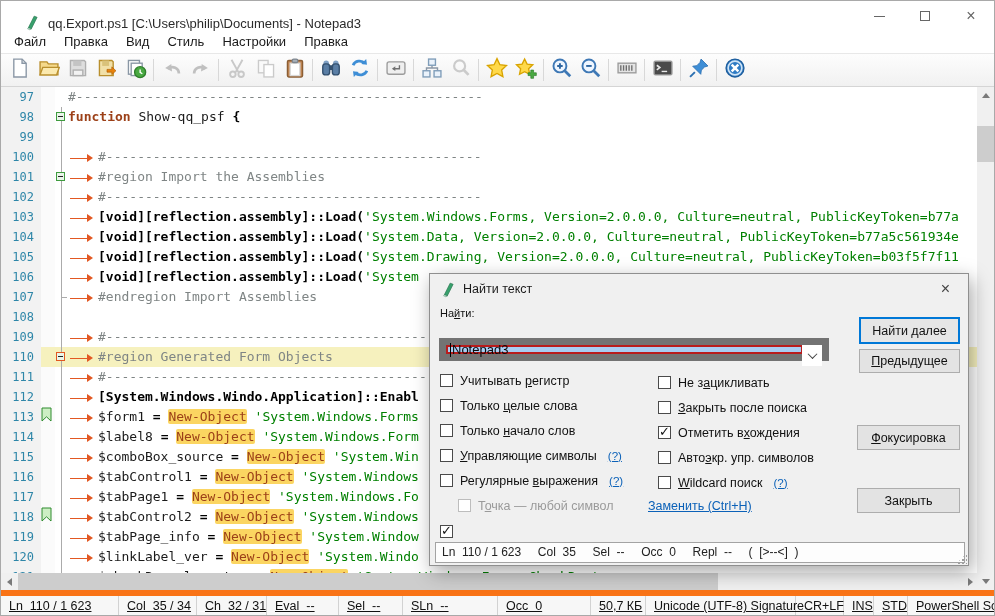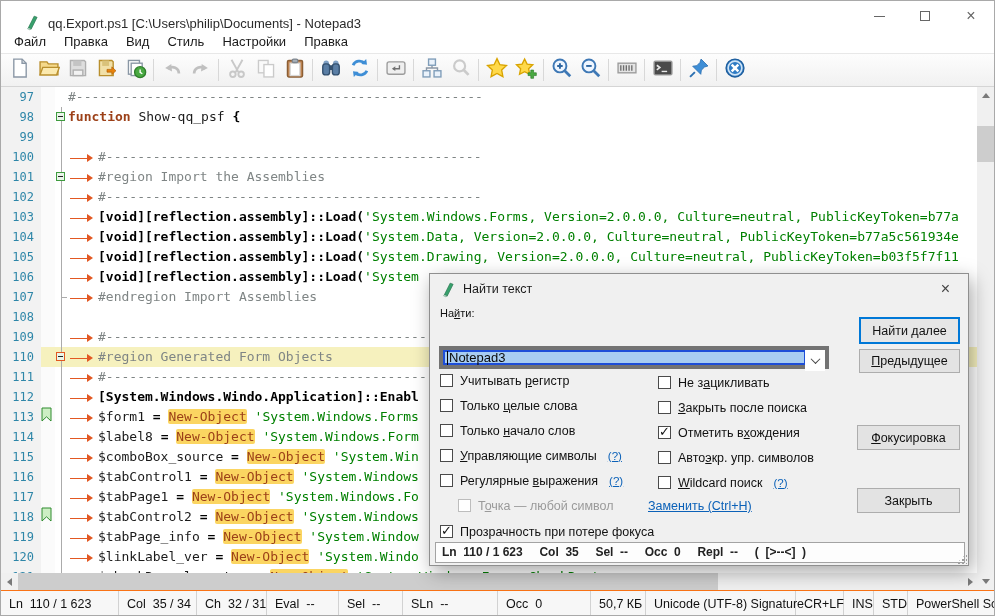--- a/index.html
+++ b/index.html
@@ -56,49 +56,49 @@
   .sb-arrow{position:absolute;width:17px;height:17px;display:flex;align-items:center;justify-content:center;}
   .tri{width:0;height:0;border:4px solid transparent;}
   .tri.up{border-bottom:5px solid #7A7A7A;margin-top:-4px;}
   .tri.down{border-top:5px solid #7A7A7A;margin-bottom:-4px;}
   .tri.left{border-right:5px solid #7A7A7A;margin-left:-4px;}
   .tri.right{border-left:5px solid #7A7A7A;margin-right:-4px;}
   .vthumb{position:absolute;left:0;top:39px;width:17px;height:36px;background:#CDCDCD;}
   .hthumb{position:absolute;left:17px;top:0;width:700px;height:17px;background:#CDCDCD;}
 
   
-  .statusbar{position:absolute;left:0;top:589px;width:100%;height:26px;background:#F7F7F7;border-top:1px solid #f97316;display:flex;font-size:12.5px;color:#111;}
+  .statusbar{position:absolute;left:0;top:589px;width:100%;height:26px;background:#F7F7F7;border-top:6px solid #f97316;display:flex;font-size:12.5px;color:#111;text-decoration:underline;}
   .seg{height:100%;padding:0 0 0 8px;display:flex;align-items:center;border-right:1px solid #D2D2D2;white-space:pre;flex:none;}
   .seg.flex{flex:1;border-right:none;}
 
   
   .dialog{position:absolute;left:428px;top:272px;width:540px;height:293px;background:#F0F0F0;border:1px solid #8F8F8F;box-shadow:3px 6px 18px rgba(0,0,0,.35);z-index:30;}
   .dlg-title{position:relative;height:30px;display:flex;align-items:center;}
   .dlg-icon{width:17px;height:17px;margin-left:9px;}
   .dlg-caption{margin-left:7px;font-size:12.5px;color:#1a1a1a;}
   .dlg-close{position:absolute;right:0;top:0;width:45px;height:29px;display:flex;align-items:center;justify-content:center;font-size:16px;color:#444;}
   .dlg-label{position:absolute;left:10px;top:33px;font-size:11px;color:#111;}
-  .combo{position:absolute;left:9px;top:72px;width:390px;height:23px;background:#1d4ed8;border:4px solid #737373;}
+  .combo{position:absolute;left:9px;top:64px;width:390px;height:23px;background:#b91c1c;border:7px solid #737373;}
   .combo-sel{position:absolute;left:2px;top:2px;right:21px;bottom:2px;background:#A8CDF2;display:flex;align-items:center;padding-left:2px;font-size:13px;color:#0a0a0a;}
   .caret{display:inline-block;width:1px;height:14px;background:#000;margin-right:1px;flex:none;}
   .combo-btn{position:absolute;right:0;top:0;width:20px;height:21px;display:flex;align-items:center;justify-content:center;background:#fff;}
   .chev{width:7px;height:7px;border-right:1.4px solid #444;border-bottom:1.4px solid #444;transform:rotate(45deg) translate(-1px,-1px);}
   .btn{position:absolute;display:flex;align-items:center;justify-content:center;background:#E3E3E3;border:1px solid #ADADAD;font-size:12.5px;color:#111;}
   .btn.default{border:2px solid #0078D7;background:#E6E6E6;}
   .optcol{position:absolute;}
   .chk-row{display:flex;align-items:center;height:25px;font-size:12.5px;color:#111;}
   .chk-row.indent{margin-left:18px;}
   .chk{width:13px;height:13px;border:1px solid #4A4A4A;background:#fff;position:relative;margin-right:7px;flex:none;}
   .chk.checked::after{content:"✓";position:absolute;left:0;top:-3px;font-size:13px;color:#111;}
   .chk-row.disabled .chk{border-color:#BDBDBD;}
   .chk-row.disabled .lbl{color:#9A9A9A;}
   .qlink{color:#0B61B8;text-decoration:underline;font-size:11.5px;margin-left:11px;}
   .replace-link{position:absolute;left:218px;top:225px;font-size:12.5px;color:#0B61B8;text-decoration:underline;}
   .transparency{position:absolute;left:10px;top:245px;}
-  .dlg-status{position:absolute;left:5px;top:268px;width:530px;height:21px;background:#FDFDFD;border:1px solid #A3A3A3;font-size:12px;color:#222;padding:2px 6px;white-space:pre;font-weight:bold;}
+  .dlg-status{position:absolute;left:5px;top:268px;width:530px;height:21px;background:#FDFDFD;border:1px solid #A3A3A3;font-size:12px;color:#222;padding:2px 6px;white-space:pre;}
   .grip{position:absolute;right:1px;bottom:1px;width:11px;height:11px;background-image:radial-gradient(#9E9E9E 1px,transparent 1.2px);background-size:4px 4px;background-position:1px 1px;clip-path:polygon(100% 0,100% 100%,0 100%);}
   u{text-decoration:underline;}
 </style>
 </head>
 <body>
 
 <div class="window">
 
   <div class="titlebar">
     <span class="app-icon">
@@ -568,20 +568,19 @@
         <div class="chk-row">
           <span class="chk"></span>
           <span class="lbl"><u>W</u>ildcard поиск</span>
           <span class="qlink">(?)</span>
         </div>
       </div>
     <span class="replace-link">Заменить (Ctrl+H)</span>
     <div class="optcol transparency" id="opt-transparency">
         <div class="chk-row">
           <span class="chk checked"></span>
-          <span class="lbl">Прозрачность при потере фокуса</span>
         </div>
       </div>
     <div class="dlg-status">Ln  110 / 1 623     Col  35     Sel  --     Occ  0     Repl  --     (  [&gt;--&lt;]  )</div>
     <span class="grip"></span>
   </div>
 
 </div>
 
 </body></html>

